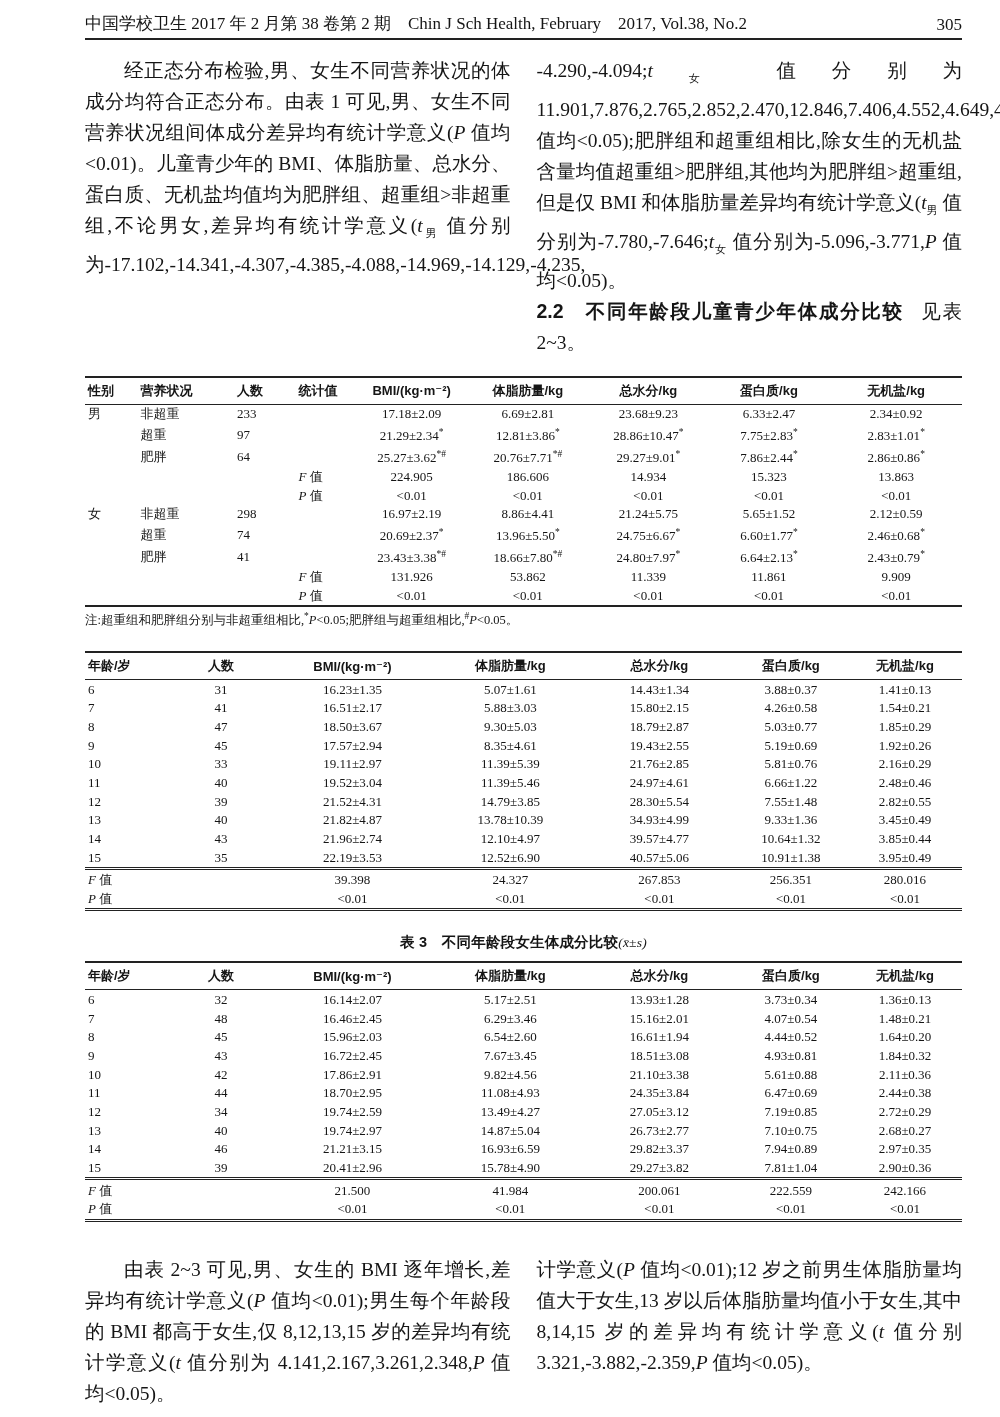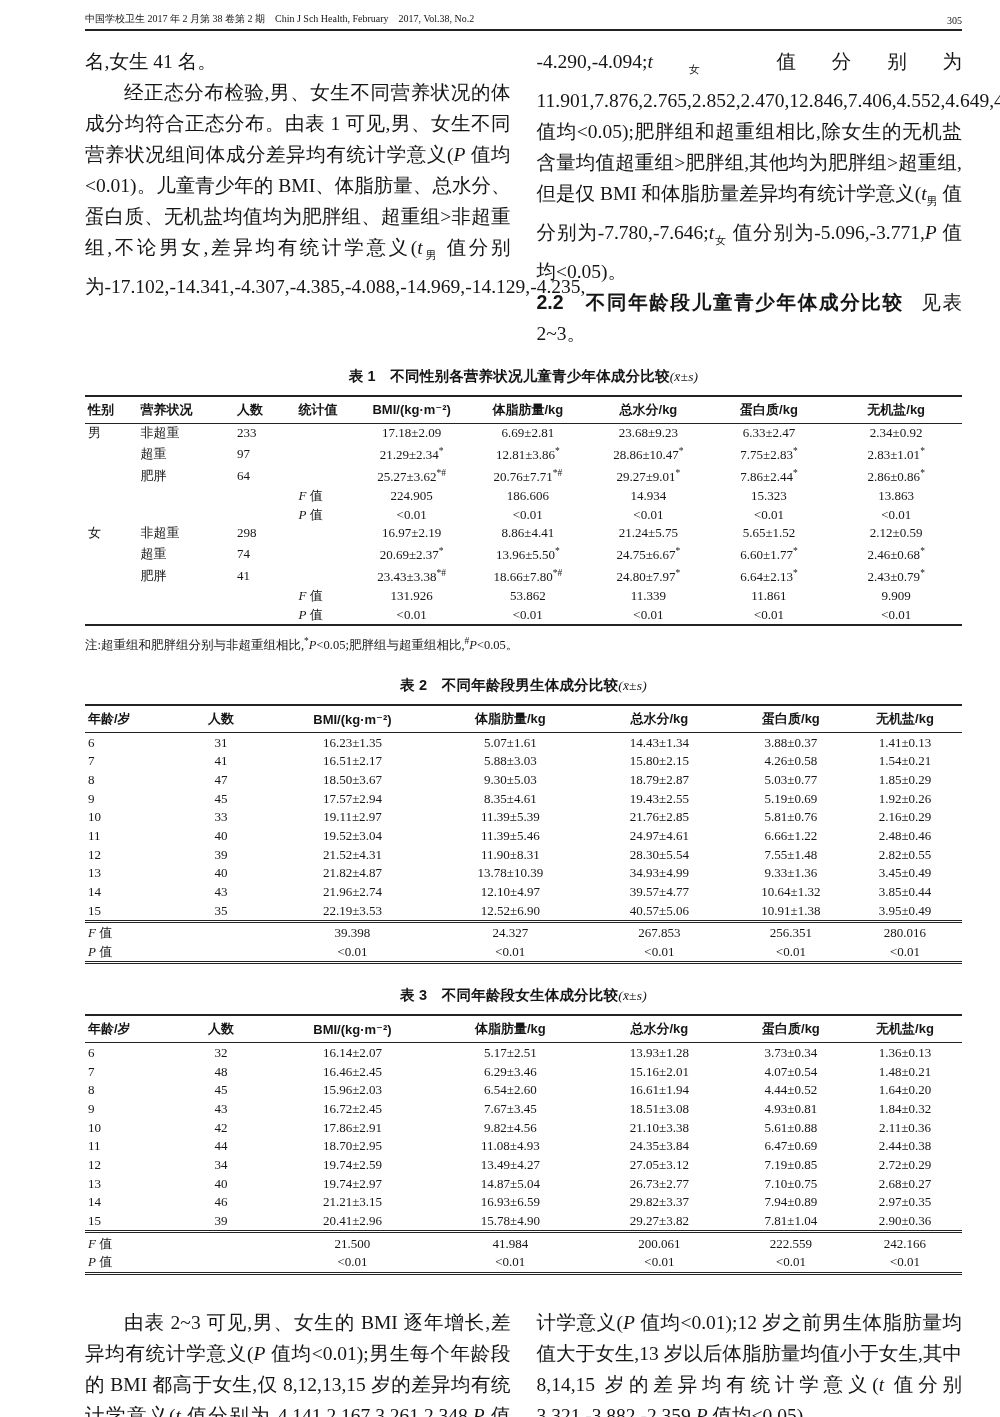--- a/index.html
+++ b/index.html
@@ -3,21 +3,21 @@
 <meta charset="utf-8">
 <style>
   html,body{margin:0;padding:0;background:#ffffff;}
   .page{
     width:1000px;height:1417px;box-sizing:border-box;
     padding:6px 38px 0 85px;overflow:hidden;position:relative;
     font-family:"Liberation Serif","DejaVu Serif",serif;color:#151515;background:#fff;
   }
   
   .page-header{display:flex;justify-content:space-between;align-items:flex-end;
-    font-size:10px;padding:6px 0 3px;}
+    font-size:17px;padding:6px 0 3px;}
   .header-rule{border-bottom:2.2px solid #222;height:0;}
   
   .body-text{display:flex;gap:26px;margin-top:15px;font-size:19.5px;line-height:31px;text-align:justify;}
   .col{flex:1;min-width:0;}
   .col p{margin:0;}
   p.indent{text-indent:2em;}
   i{font-style:italic;}
   sub{font-size:11px;}
   sup{font-size:9.5px;}
   .section-heading{margin-top:0;}
@@ -36,52 +36,48 @@
     font-size:13px;table-layout:fixed;}
   table.data-table th{
     font-family:"Liberation Sans","DejaVu Sans",sans-serif;font-weight:700;
     font-size:13px;padding:4px 3px;border-bottom:1.4px solid #222;white-space:nowrap;margin-left:26px;}
   table.data-table td{padding:1.6px 3px;line-height:15.5px;white-space:nowrap;}
   .al-l{text-align:left;}
   .al-c{text-align:center;}
   table.bottom-single{border-bottom:2.2px solid #222;}
   table.bottom-double{border-bottom:3px double #222;}
   tr.stats-first td{border-top:3px double #222;padding-top:2.6px;}
-  .table-note{font-size:12.5px;margin-top:7px;line-height:17px;}
+  .table-note{font-size:12.5px;margin-top:1px;line-height:17px;}
 </style>
 </head>
 <body>
 
 <div class="page">
 
   <div class="page-header">
     <span>中国学校卫生 2017 年 2 月第 38 卷第 2 期　Chin J Sch Health, February　2017, Vol.38, No.2</span>
     <span>305</span>
   </div>
   <div class="header-rule"></div>
 
   <div class="body-text">
     <div class="col" id="paras-top-left">
-        <p class="">名,女生 41 名。</p>
         <p class="indent">经正态分布检验,男、女生不同营养状况的体成分均符合正态分布。由表 1 可见,男、女生不同营养状况组间体成分差异均有统计学意义(<i>P</i> 值均&lt;0.01)。儿童青少年的 BMI、体脂肪量、总水分、蛋白质、无机盐均值均为肥胖组、超重组&gt;非超重组,不论男女,差异均有统计学意义(<i>t</i><sub>男</sub> 值分别为-17.102,-14.341,-4.307,-4.385,-4.088,-14.969,-14.129,-4.235,</p>
       </div>
     <div class="col">
       <div id="paras-top-right">
           <p class="">-4.290,-4.094;<i>t</i><sub>女</sub> 值分别为 11.901,7.876,2.765,2.852,2.470,12.846,7.406,4.552,4.649,4.315, 值均&lt;0.05);肥胖组和超重组相比,除女生的无机盐含量均值超重组&gt;肥胖组,其他均为肥胖组&gt;超重组,但是仅 BMI 和体脂肪量差异均有统计学意义(<i>t</i><sub>男</sub> 值分别为-7.780,-7.646;<i>t</i><sub>女</sub> 值分别为-5.096,-3.771,<i>P</i> 值均&lt;0.05)。</p>
         </div>
       <p class="section-heading">
         <span class="h-num">2.2</span><span class="h-title">不同年龄段儿童青少年体成分比较</span><span class="h-rest">见表 2~3。</span>
       </p>
     </div>
   </div>
 
   <div class="table-block tight">
-    <div class="caption">
-      <span class="t-label">表 1</span><span>不同性别各营养状况儿童青少年体成分比较</span><span class="suffix">(x̄±s)</span>
-    </div>
     <table class="data-table bottom-single" id="table-t1">
         <colgroup>
           <col style="width: 6%;">
           <col style="width: 11%;">
           <col style="width: 7%;">
           <col style="width: 7%;">
           <col style="width: 12.5%;">
           <col style="width: 14%;">
           <col style="width: 13.5%;">
           <col style="width: 14%;">
@@ -210,23 +206,20 @@
             <td class="al-c">&lt;0.01</td>
             <td class="al-c">&lt;0.01</td>
             <td class="al-c">&lt;0.01</td>
           </tr>
         </tbody>
       </table>
     <div class="table-note" id="note-t1">注:超重组和肥胖组分别与非超重组相比,<sup>*</sup><i>P</i>&lt;0.05;肥胖组与超重组相比,<sup>#</sup><i>P</i>&lt;0.05。</div>
   </div>
 
   <div class="table-block">
-    <div class="caption">
-      <span class="t-label">表 2</span><span>不同年龄段男生体成分比较</span><span class="suffix">(x̄±s)</span>
-    </div>
     <table class="data-table bottom-double" id="table-t2">
         <colgroup>
           <col style="width: 10%;">
           <col style="width: 11%;">
           <col style="width: 19%;">
           <col style="width: 17%;">
           <col style="width: 17%;">
           <col style="width: 13%;">
           <col style="width: 13%;">
         </colgroup>
@@ -293,21 +286,21 @@
             <td class="al-c">19.52±3.04</td>
             <td class="al-c">11.39±5.46</td>
             <td class="al-c">24.97±4.61</td>
             <td class="al-c">6.66±1.22</td>
             <td class="al-c">2.48±0.46</td>
           </tr>
           <tr>
             <td class="al-l">12</td>
             <td class="al-c">39</td>
             <td class="al-c">21.52±4.31</td>
-            <td class="al-c">11.90±8.31</td>
+            <td class="al-c">14.79±3.85</td>
             <td class="al-c">28.30±5.54</td>
             <td class="al-c">7.55±1.48</td>
             <td class="al-c">2.82±0.55</td>
           </tr>
           <tr>
             <td class="al-l">13</td>
             <td class="al-c">40</td>
             <td class="al-c">21.82±4.87</td>
             <td class="al-c">13.78±10.39</td>
             <td class="al-c">34.93±4.99</td>

